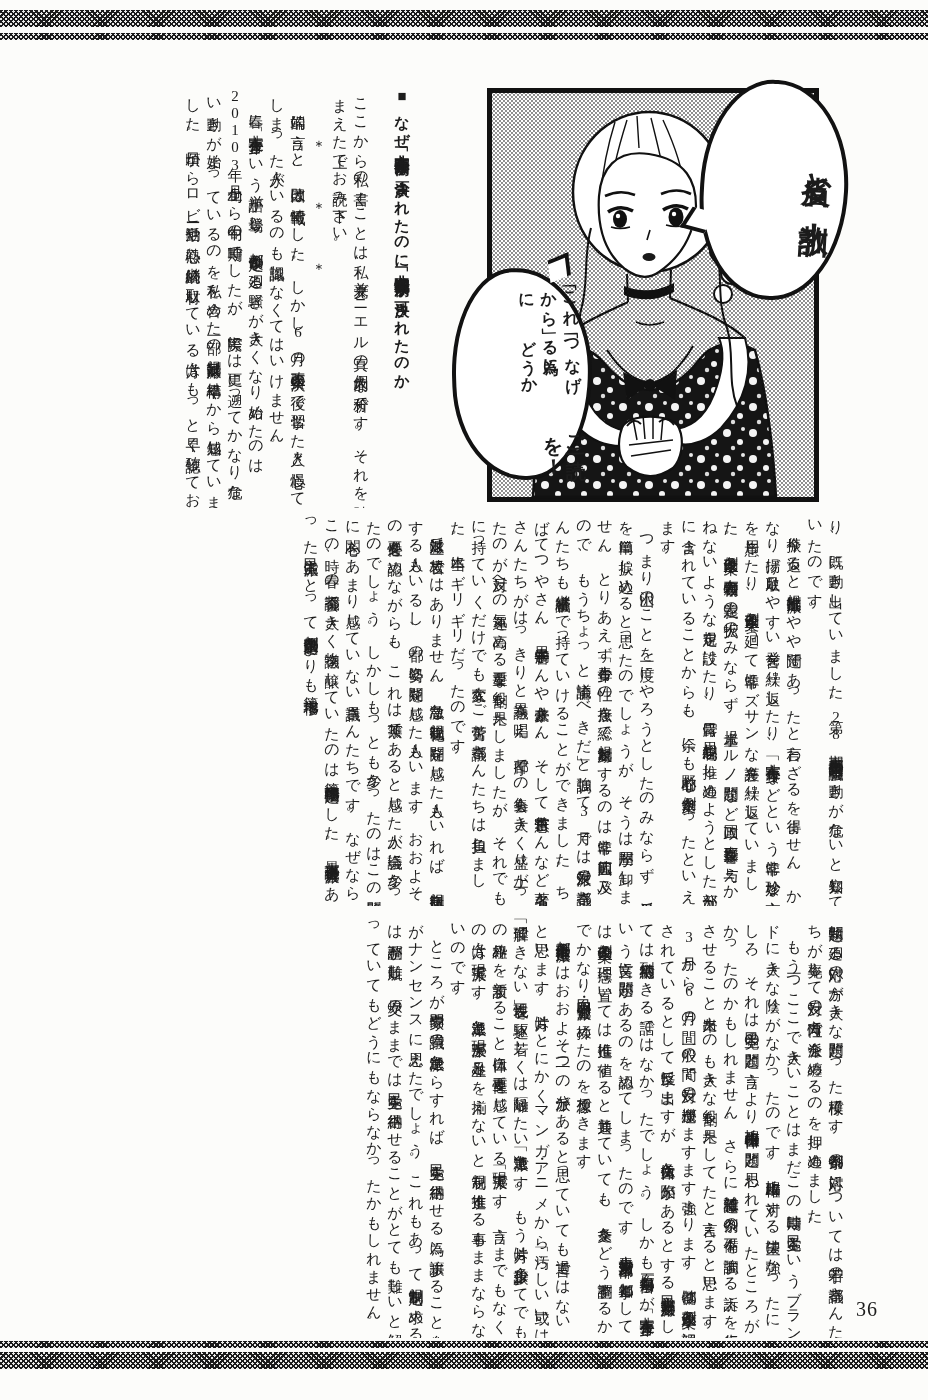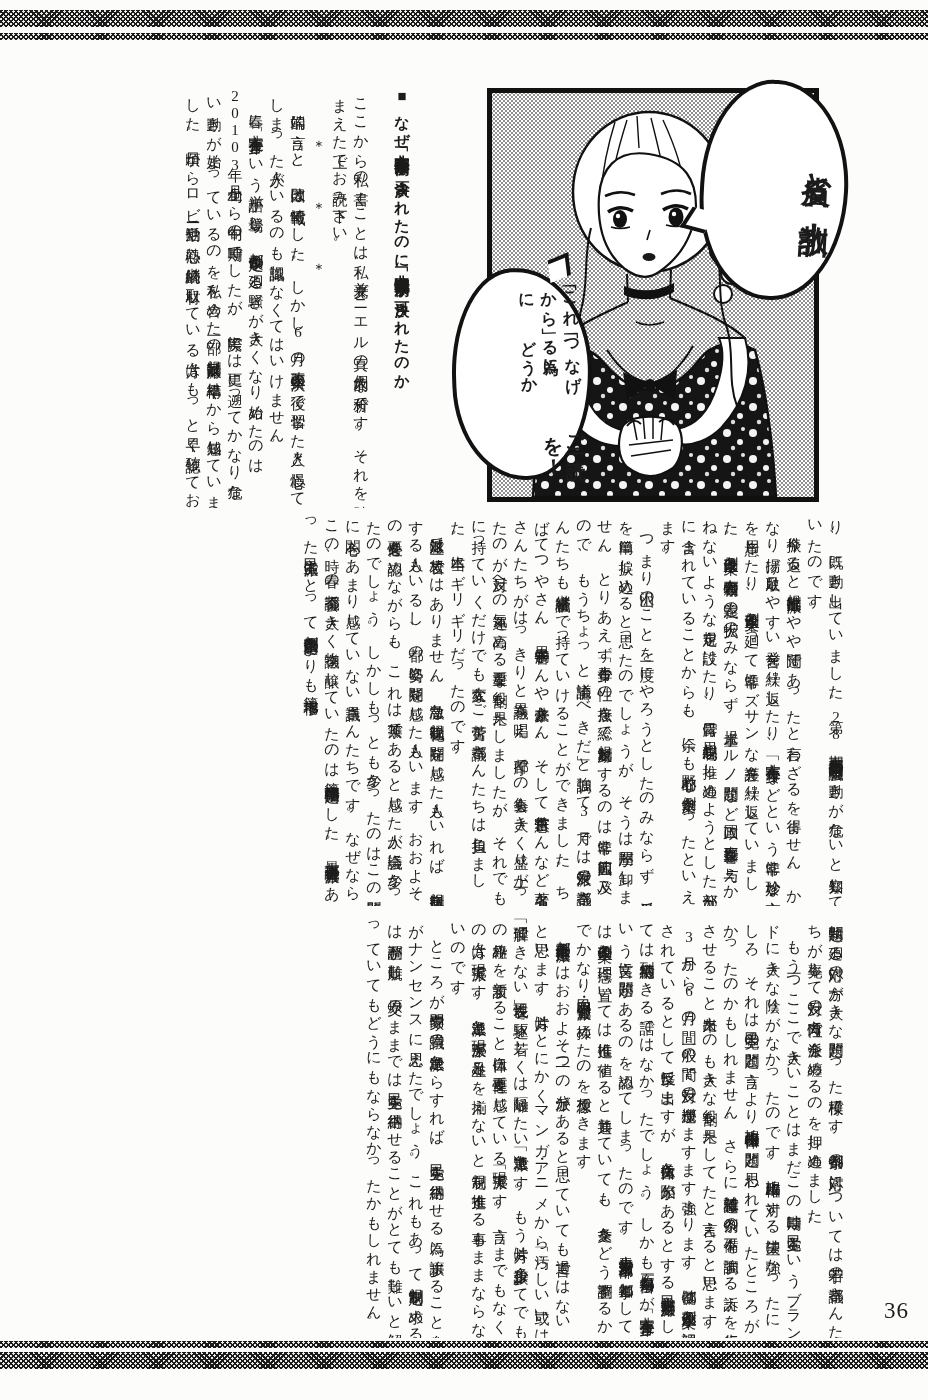--- a/index.html
+++ b/index.html
@@ -64,21 +64,21 @@
     font-size:16px;line-height:22px;
   }
   .bubbleBottom .l2{padding-top:10px;}
   .bubbleBottom .l3{padding-top:26px;font-size:20px;}
   .bubbleBottom::before{
     content:"";position:absolute;right:14px;top:-14px;width:18px;height:18px;
     background:#fff;border-right:4px solid #121212;border-top:4px solid #121212;
     transform:rotate(-20deg) skewX(-15deg);
   }
 
-  .pageNum{position:absolute;left:856px;top:1298px;font-size:23px;letter-spacing:1px;margin-left:28px;}
+  .pageNum{position:absolute;left:856px;top:1298px;font-size:20px;letter-spacing:1px;}
 </style>
 </head>
 <body>
 
 <div class="page">
 
   <div class="bar t1"></div>
   <div class="bar t2"></div>
 
   <div class="panel">

